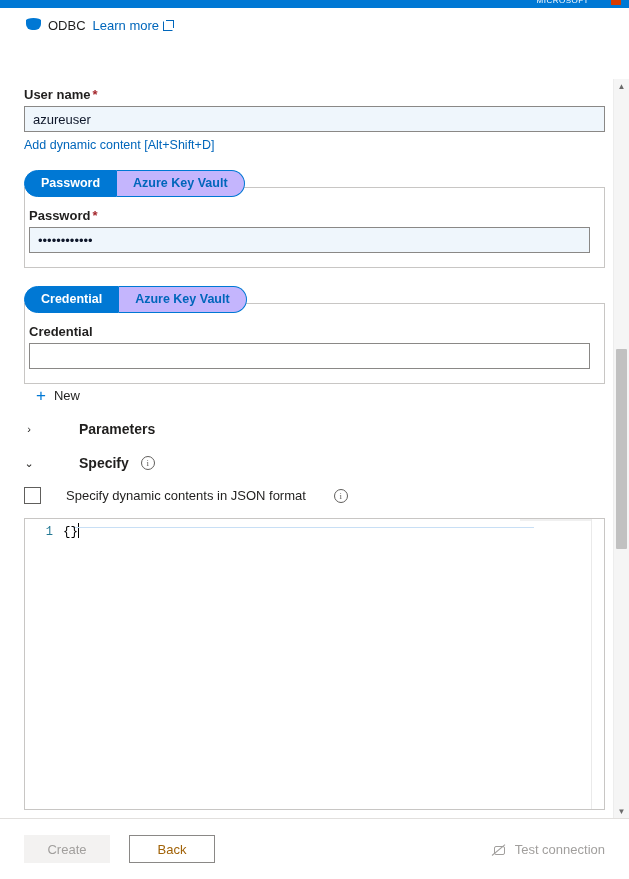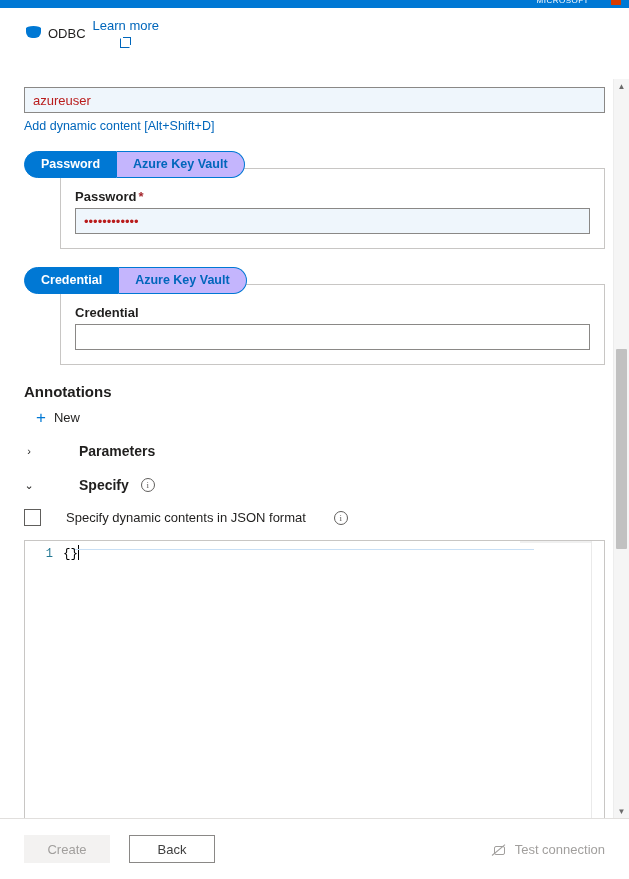--- a/index.html
+++ b/index.html
@@ -88,21 +88,20 @@
     color: #201f1e;
   }
   .learn-more {
     font-size: 13px;
     color: #0066bb;
     text-decoration: none;
     cursor: pointer;
     display: inline-flex;
     align-items: center;
     gap: 4px;
-    flex-direction: column;
   }
   .ext-icon {
     display: inline-block;
     position: relative;
     width: 11px;
     height: 11px;
   }
   .ext-icon::before {
     content: "";
     position: absolute;
@@ -147,21 +146,21 @@
     margin-left: 2px;
   }
   .text-input {
     width: 100%;
     box-sizing: border-box;
     height: 26px;
     border: 1px solid #8a8886;
     background: #eff6fc;
     font-size: 13px;
     padding: 0 8px;
-    color: #b91c1c;
+    color: #0f172a;
     font-family: "Liberation Sans", sans-serif;
     outline: none;
   }
   .text-input.plain {
     background: #ffffff;
   }
   .dyn-link {
     display: inline-block;
     margin-top: 6px;
     font-size: 12.5px;
@@ -196,24 +195,23 @@
     border-top-left-radius: 14px;
     border-bottom-left-radius: 14px;
   }
   .pivot-tab:last-child {
     border-top-right-radius: 14px;
     border-bottom-right-radius: 14px;
     border-left: none;
   }
   .pivot-box {
     border: 1px solid #c8c6c4;
-    padding: 12px 14px 14px 14px;
+    padding: 12px 14px 14px 4px;
     margin-top: -10px;
     padding-top: 20px;
-    margin-left: 36px;
   }
 
   .section-title {
     font-size: 15px;
     font-weight: 600;
     margin: 18px 0 6px 0;
     color: #201f1e;
   }
   .new-row {
     display: flex;
@@ -398,21 +396,21 @@
     padding: 0 24px;
     gap: 19px;
   }
   .btn {
     font-family: "Liberation Sans", sans-serif;
     font-size: 13px;
     height: 28px;
     min-width: 86px;
     border: 1px solid #8a8886;
     background: #ffffff;
-    color: #404040;
+    color: #a16207;
     cursor: pointer;
     padding: 0 14px;
   }
   .btn.primary-disabled {
     background: #f3f2f1;
     border-color: #f3f2f1;
     color: #a19f9d;
     cursor: default;
   }
   .spacer { flex: 1; }
@@ -468,20 +466,23 @@
       <a class="learn-more">
         <span>Learn more</span>
         <span class="ext-icon"></span>
       </a>
     </div>
   </div>
 
   <div class="scroll-area">
     <div class="form-inner">
 
+      <label class="field-label">
+        <span>User name</span><span class="req">*</span>
+      </label>
       <input class="text-input" type="text" value="azureuser" style="">
 
       <span class="dyn-link">Add dynamic content [Alt+Shift+D]</span>
 
       <div class="pivot">
         <div class="pivot-tab active">Password</div>
         <div class="pivot-tab">Azure Key Vault</div>
       </div>
       <div class="pivot-box">
         <label class="field-label">
@@ -492,21 +493,20 @@
 
       <div class="pivot">
         <div class="pivot-tab active">Credential</div>
         <div class="pivot-tab">Azure Key Vault</div>
       </div>
       <div class="pivot-box">
         <label class="field-label">Credential</label>
         <input class="text-input plain" type="text" value="" style="">
       </div>
 
-      <div class="section-title">Annotations</div>
       <div class="new-row">
         <span class="plus-icon">+</span>
         <span>New</span>
       </div>
 
       <div class="collapse-row">
         <span class="chev">›</span>
         <span class="collapse-label">Parameters</span>
       </div>
 

